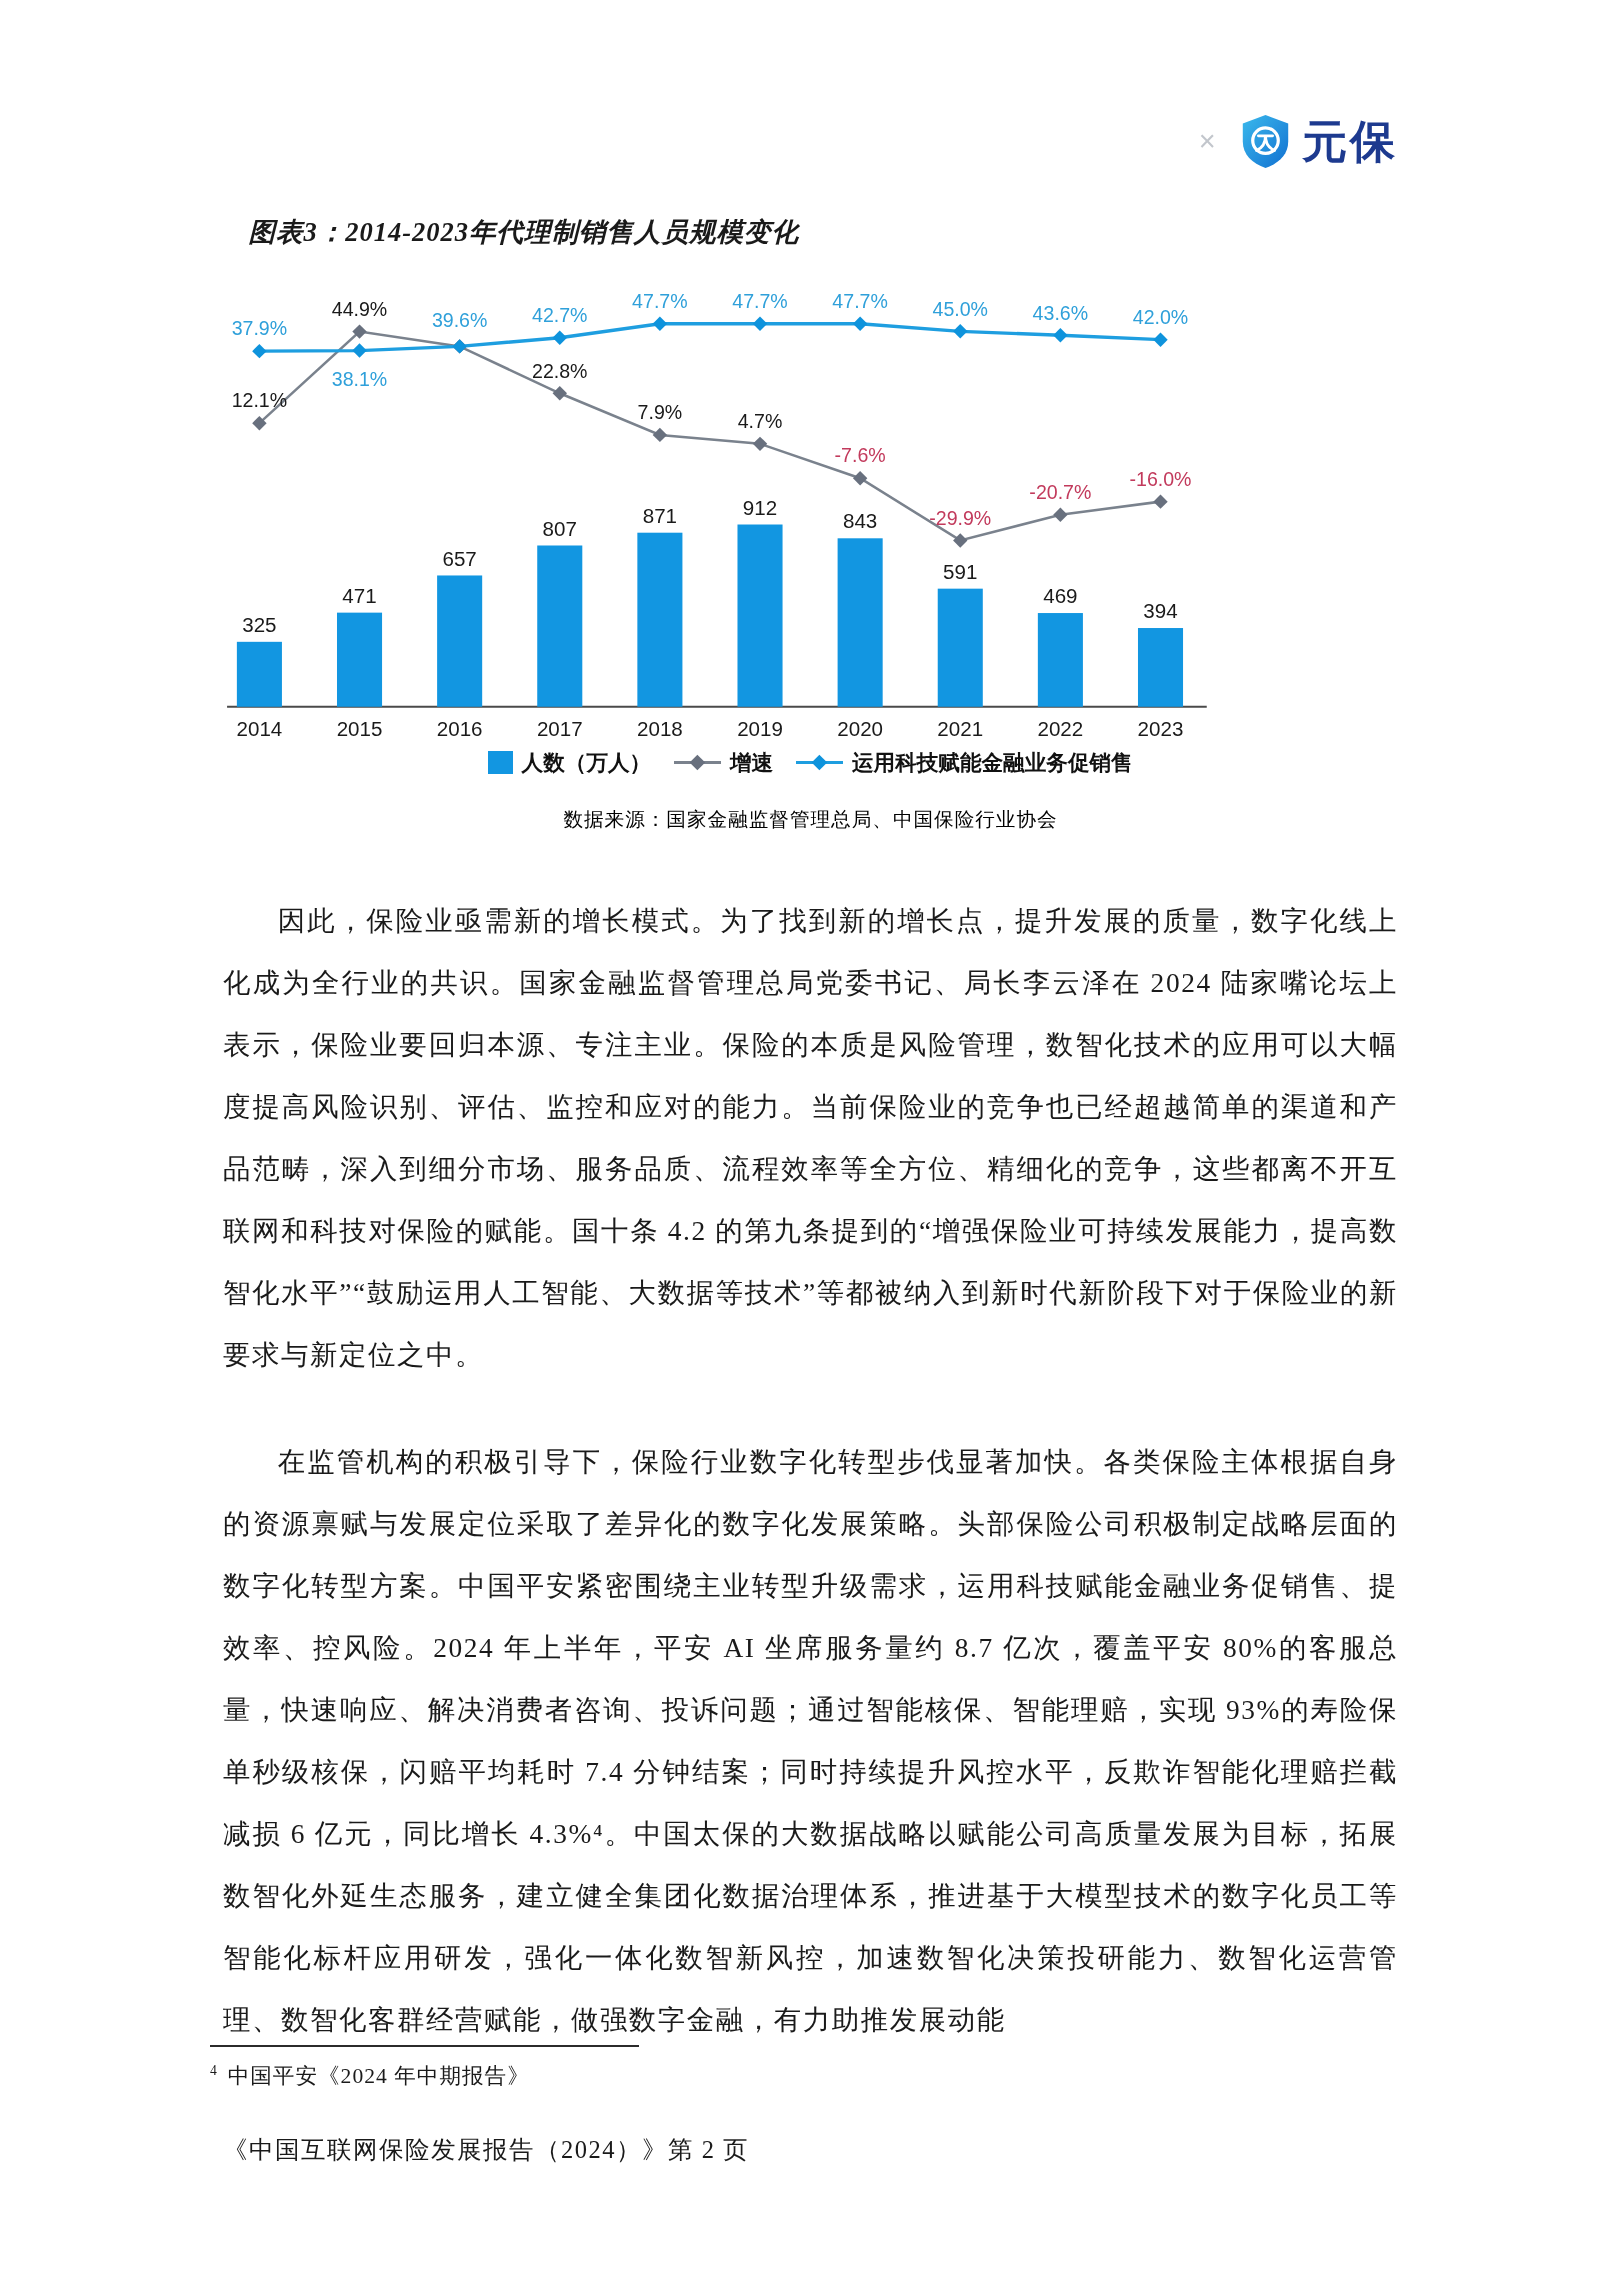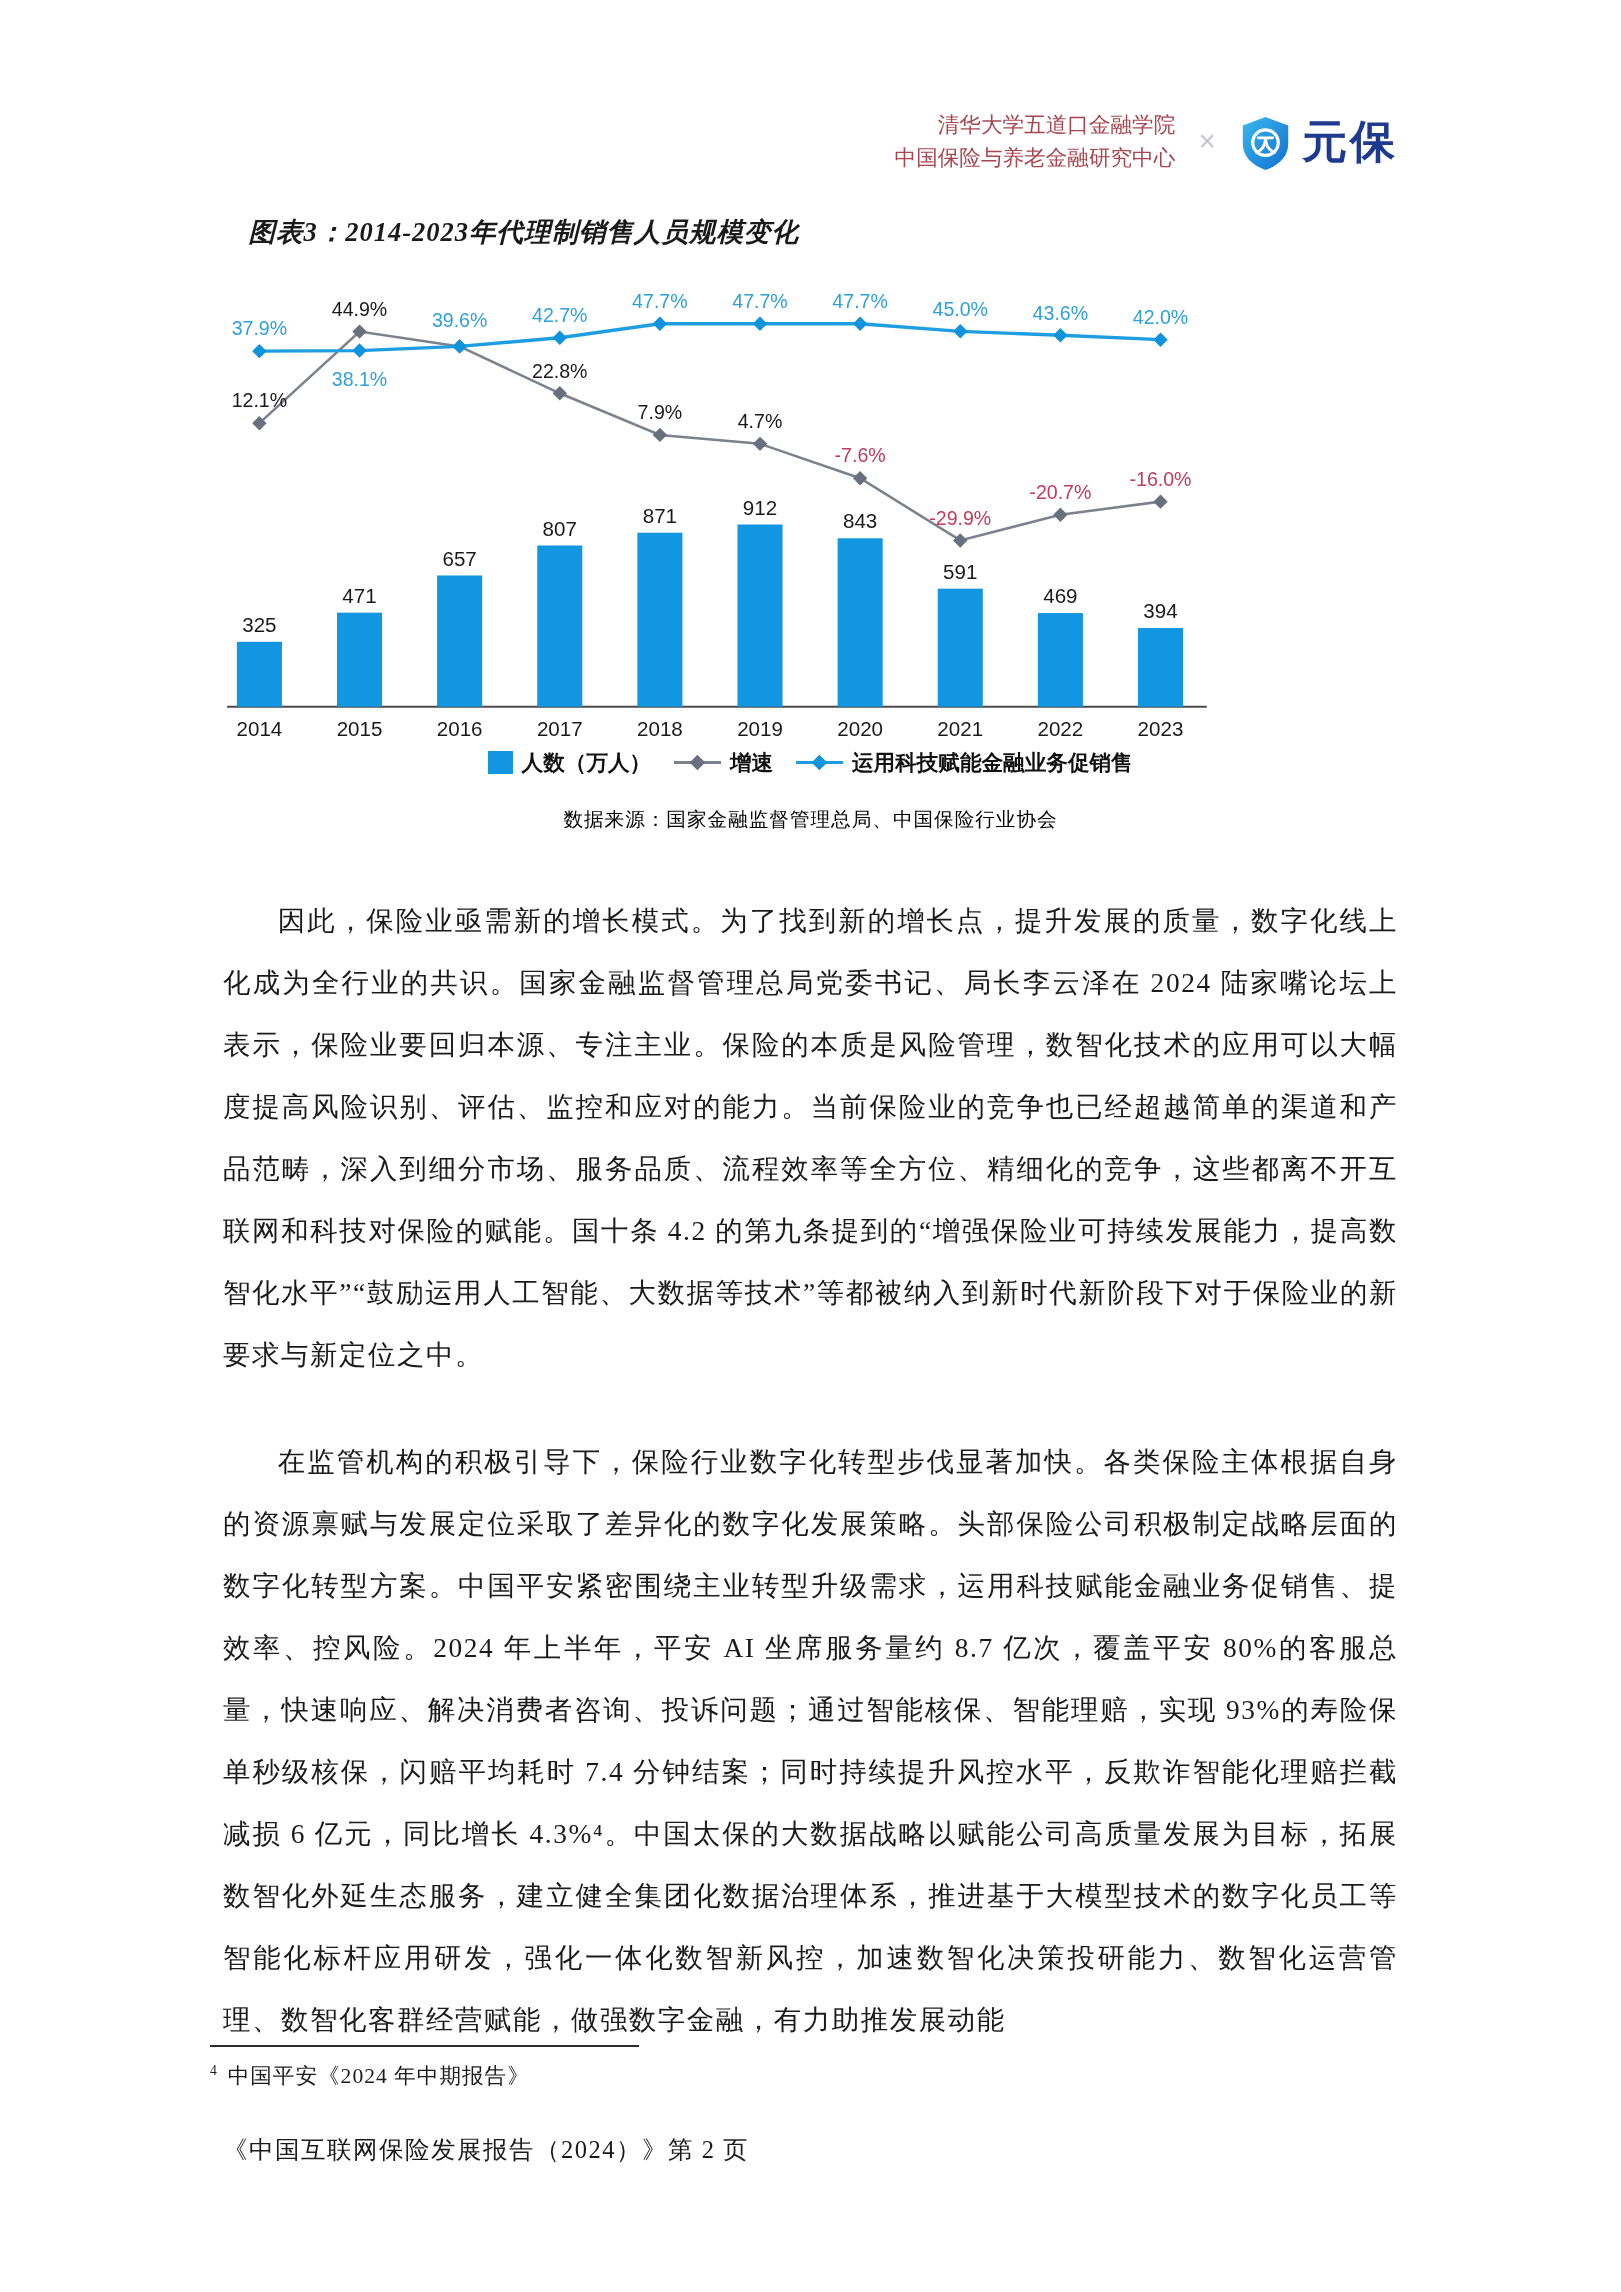--- a/index.html
+++ b/index.html
@@ -10,21 +10,21 @@
     background:#ffffff;
     padding:110px 223px 0 223px;
     font-family:"Liberation Serif", serif;
     color:#1a1a1a;
     overflow:hidden;
   }
   
   .header { display:flex; justify-content:flex-end; align-items:center; gap:21.6px; height:63px; }
   .org { text-align:right; font-family:"Liberation Sans", sans-serif; font-size:21.6px; line-height:1.5; color:#A6464F; font-weight:500; }
   .collab-x { font-family:"Liberation Sans", sans-serif; font-size:29px; color:#C2C6CC; padding:0 2px; }
-  .logo { display:flex; align-items:flex-end; gap:9.8px; }
+  .logo { display:flex; align-items:center; gap:9.8px; }
   .logo-text { font-family:"Liberation Sans", sans-serif; font-weight:bold; font-size:45px; color:#1D3A8F; letter-spacing:2.9px; }
   
   .chart-title { margin:41px 0 0 25.5px; font-size:26.5px; font-weight:bold; letter-spacing:1px;font-style:italic; }
   .chart-wrap { margin-top:11.8px; width:1172px; }
   .chart-wrap svg text { font-family:"Liberation Sans", sans-serif; }
   .bar-label { font-size:21px; fill:#1a1a1a; }
   .axis-label { font-size:21px; fill:#1a1a1a; }
   .pct-label { font-size:20px; font-weight:500; }
   .legend { display:flex; justify-content:center; align-items:center; gap:23px; margin-top:0px; font-size:21.6px; font-weight:bold; color:#111; }
   .legend-item { display:flex; align-items:center; gap:8.8px; }
@@ -43,24 +43,20 @@
   .footnote { margin-top:13.7px; font-size:21.6px; letter-spacing:1px; }
   .footnote sup { font-size:13.7px; margin-right:9.8px; }
   .footer { position:absolute; left:223px; top:2133px; width:1174px; display:flex; font-size:24.5px; letter-spacing:1.5px; }
 </style>
 </head>
 <body>
 
 <div class="page">
 
   <div class="header">
-    <div class="org">
-      <div>清华大学五道口金融学院</div>
-      <div>中国保险与养老金融研究中心</div>
-    </div>
     <div class="collab-x">×</div>
     <div class="logo">
       <svg width="53" height="57" viewBox="0 0 56 60">
         <defs>
           <linearGradient id="shieldGrad" x1="0" y1="0" x2="1" y2="1">
             <stop offset="0" stop-color="#3BB9EC"></stop>
             <stop offset="1" stop-color="#1170D1"></stop>
           </linearGradient>
         </defs>
         <path d="M28 2 L52 11 V30 C52 44 42 53 28 58 C14 53 4 44 4 30 V11 Z" fill="url(#shieldGrad)"></path>

